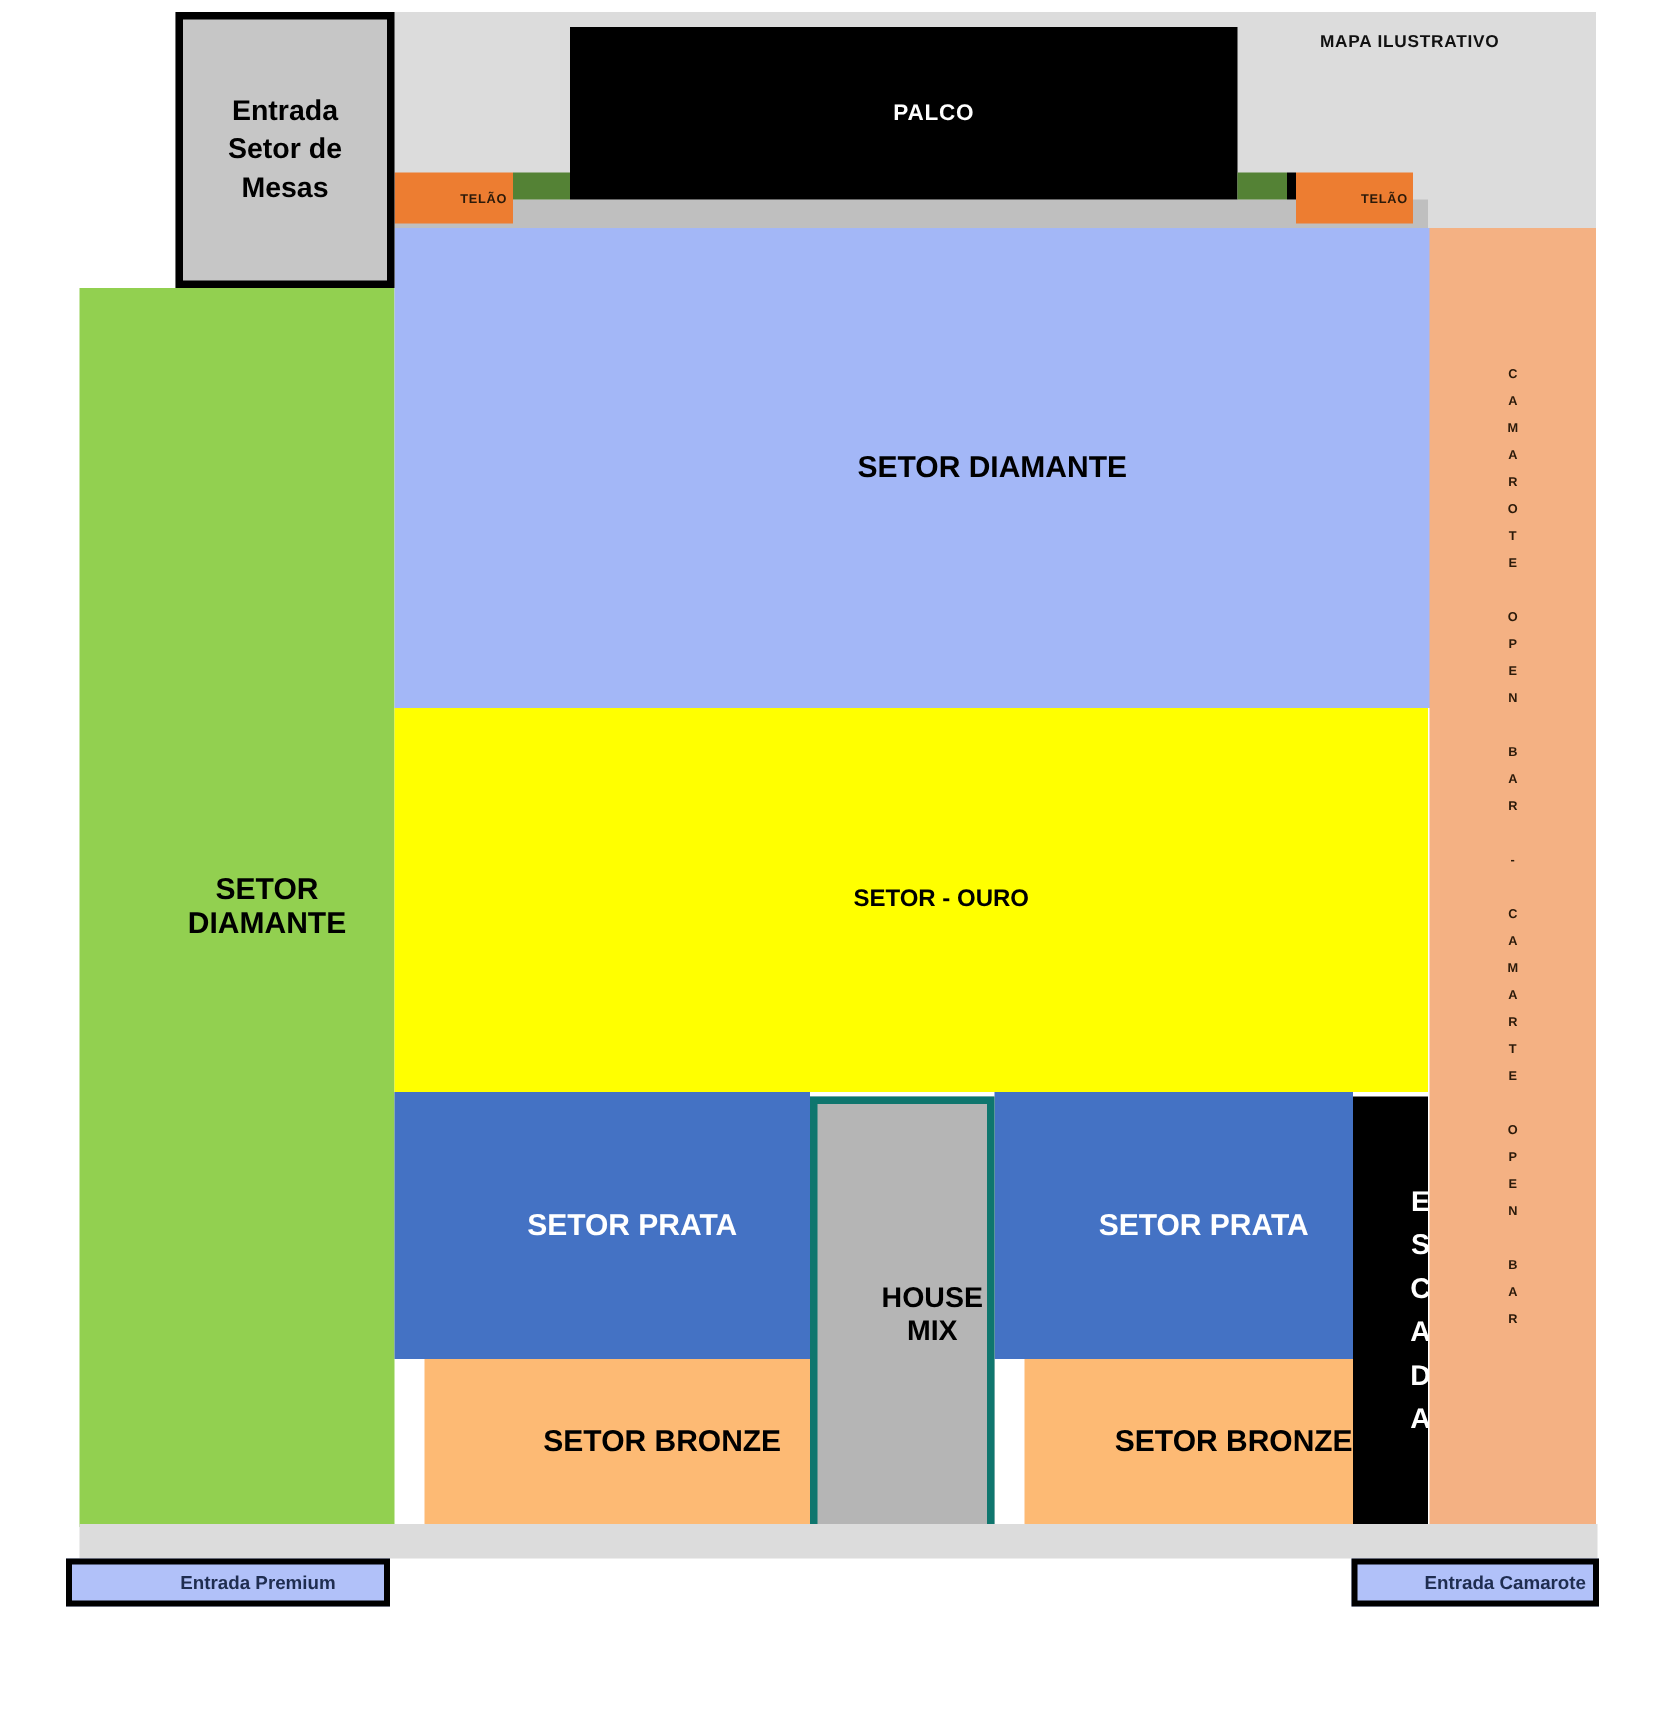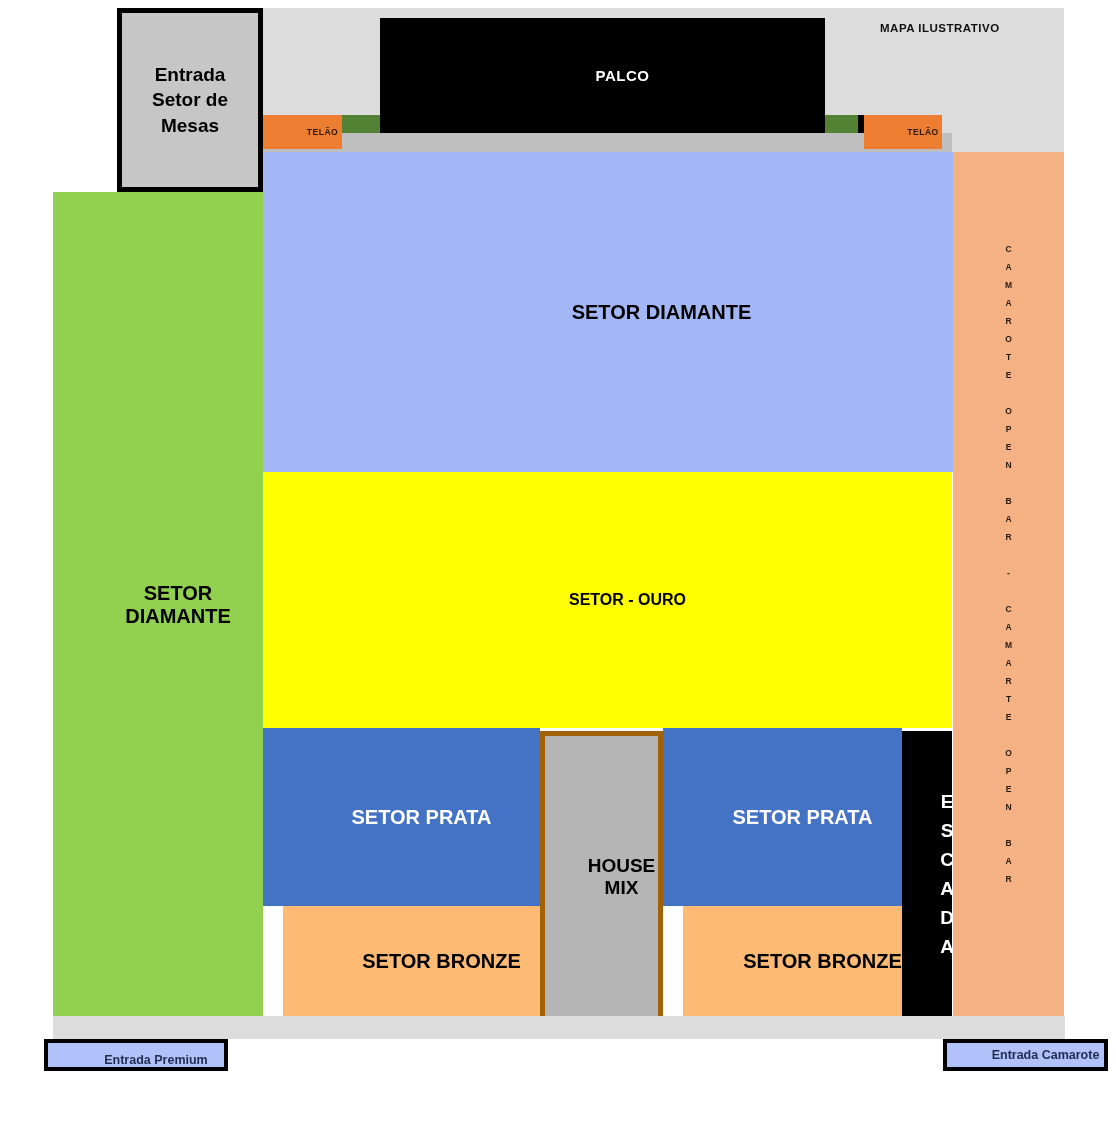--- a/index.html
+++ b/index.html
@@ -26,36 +26,36 @@
   .diamante{left:263px;top:152px;width:757px;height:320px;background:#a3b7f7;color:#000;font-size:20px;}
   .ouro{left:263px;top:472px;width:689px;height:256px;background:#ffff00;color:#000;font-size:16px;}
   .prata{top:728px;height:178px;background:#4472c4;color:#fff;font-size:20px;justify-content:center;}
   .prata-left{left:263px;width:277px;}
   .prata-right{left:663px;width:239px;}
   .bronze{top:906px;height:110px;background:#fdba74;color:#000;font-size:20px;margin-left:20px;}
   .bronze-left{left:263px;width:277px;}
   .bronze-right{left:663px;width:239px;}
 
   .house-mix{left:540px;top:731px;width:123px;height:291px;background:#b5b5b5;
-             border:5px solid #a16207;color:#000;font-size:19px;text-align:center;}
+             border:5px solid #0f766e;color:#000;font-size:19px;text-align:center;}
   .escada{left:902px;top:731px;width:50px;height:285px;background:#000;color:#fff;}
   .camarote{left:953px;top:152px;width:111px;height:866px;background:#f4b183;color:#2b1a0a;
             display:flex;justify-content:center;padding-top:88px;}
 
   .vstack{display:flex;flex-direction:column;align-items:center;}
   .vstack span{display:block;}
   .escada .vstack span{height:29px;line-height:29px;font-size:19px;}
   .camarote .vstack span{height:18px;line-height:18px;font-size:8.5px;}
   .vstack .vgap{height:18px;}
 
   .bottom-gray{left:53px;top:1016px;width:1012px;height:23px;background:#dcdcdc;}
   .entrance-box{top:1039px;height:32px;background:#b1c1f9;border:4px solid #000;
                 color:#1f2d50;font-size:12.5px;}
-  .entrance-premium{left:44px;width:184px;align-items:flex-end;}
-  .entrance-camarote{left:901px;width:165px;margin-left:42px;}
+  .entrance-premium{left:44px;width:216px;}
+  .entrance-camarote{left:901px;width:165px;}
 </style>
 </head>
 <body>
 
 <div id="map">
 
   <div class="abs top-gray"></div>
   <div class="abs map-note">MAPA ILUSTRATIVO</div>
 
   <div class="abs under-stage-strip"></div>

